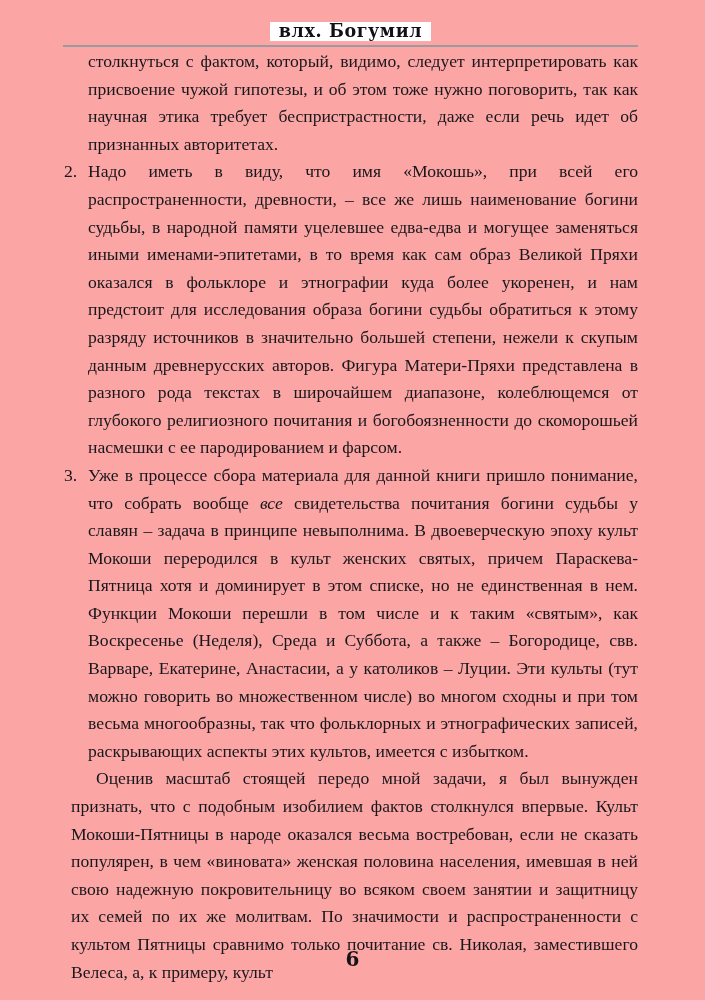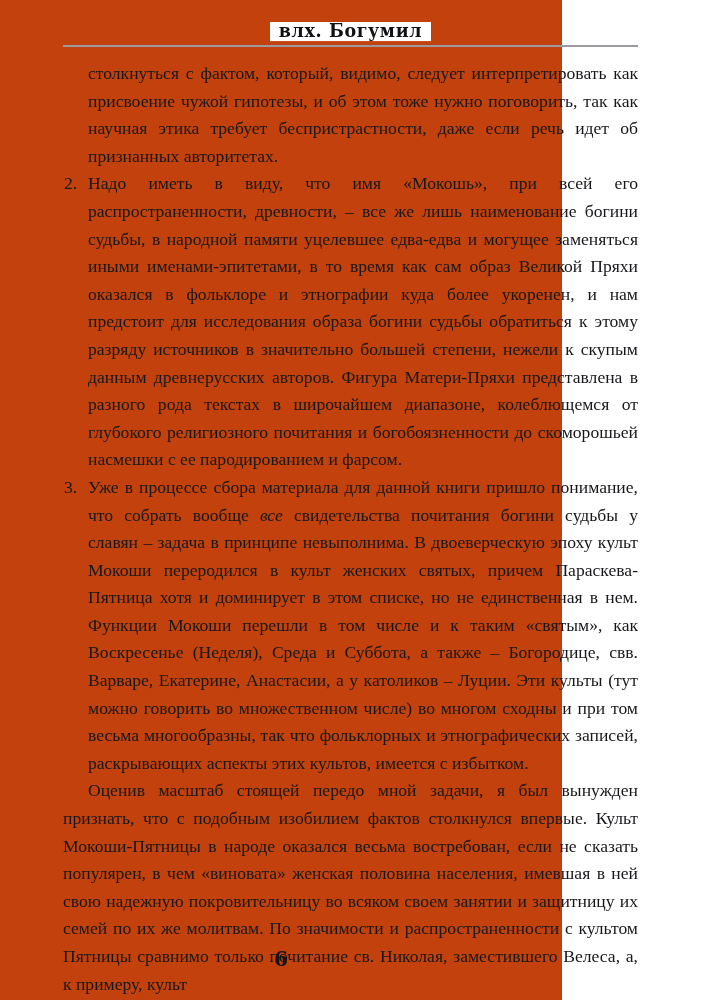--- a/index.html
+++ b/index.html
@@ -11,23 +11,23 @@
     width: 705px;
     height: 1000px;
     overflow: hidden;
     font-family: "Liberation Serif", "DejaVu Serif", serif;
     color: #16161a;
     -webkit-font-smoothing: antialiased;
   }
 
   .page {
     position: relative;
-    width: 562px;
+    width: 705px;
     height: 1000px;
-    background: #c2410c;
+    background: #fca5a5;
     box-sizing: border-box;
   }
 
   
   .header {
     position: absolute;
     left: 63px;
     top: 22px;
     width: 575px;
     height: 30px;
@@ -58,21 +58,21 @@
     letter-spacing: 0.6px;
     color: #111115;
     transform: scaleY(1.06);
     transform-origin: center top;
   }
 
   
   .content {
     position: absolute;
     left: 63px;
-    top: 60px;
+    top: 48px;
     width: 575px;
   }
 
   .para {
     margin: 0;
     font-size: 17.6px;
     line-height: 27.6px;
     text-align: justify;
     text-justify: inter-word;
     hyphens: manual;
@@ -107,20 +107,21 @@
     width: 20px;
     text-align: left;
     font-size: 17.6px;
     line-height: 27.6px;
     color: #18181c;
   }
 
   
   .para.indent {
     text-indent: 25px;
+    margin-left: 8px;
   }
 
   .italic { }
 
   
   .folio {
     position: absolute;
     left: 0;
     right: 0;
     top: 947px;

